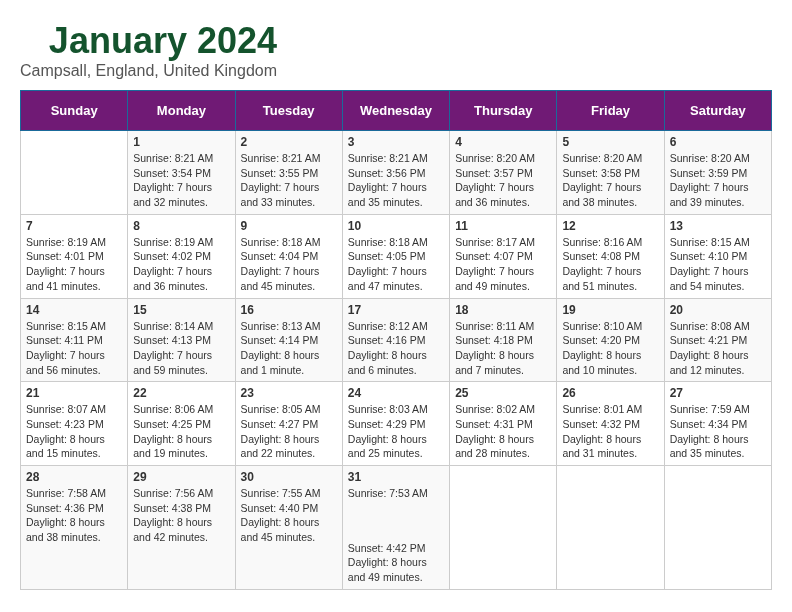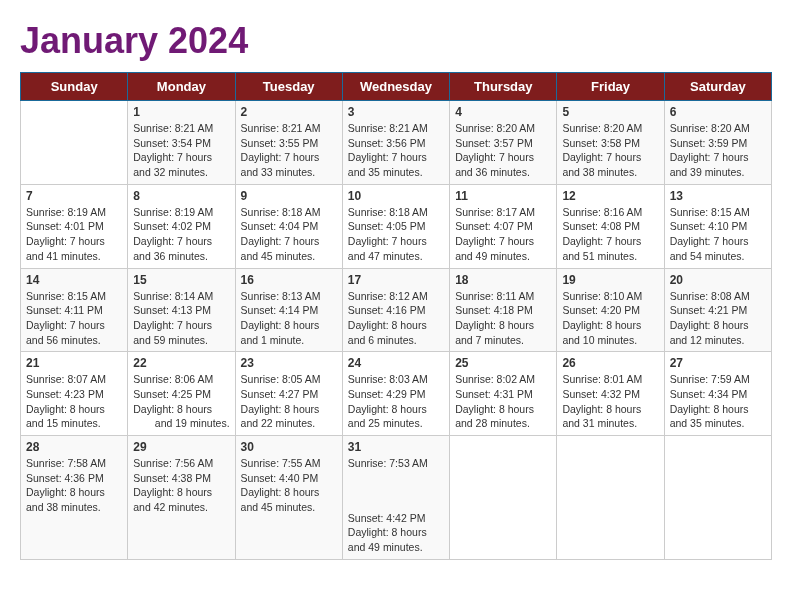--- a/index.html
+++ b/index.html
@@ -24,35 +24,35 @@
     .logo-icon {
       width: 28px;
       height: 28px;
     }
     .title-block {
       text-align: right;
     }
     .calendar-title {
       font-size: 36px;
       font-weight: bold;
-      color: #701a75;
+      color: #14532d;
     }
     .calendar-subtitle {
       font-size: 16px;
       color: #555;
     }
     .calendar-table {
       width: 100%;
       border-collapse: collapse;
       font-size: 11px;
     }
     .calendar-table thead tr th {
-      background-color: #7f1d1d;
+      background-color: #701a75;
       color: #fff;
-      padding: 6px 4px;
+      padding: 12px 4px;
       font-size: 13px;
       font-weight: bold;
       border: 1px solid #1a6a9a;
     }
     .calendar-table tbody tr td {
       border: 1px solid #ccc;
       vertical-align: top;
       padding: 4px 5px;
       height: 80px;
       width: calc(100% / 7);
@@ -76,20 +76,21 @@
     .empty-cell {
       background: #fff !important;
     }
   </style>
 </head>
 <body>
 
 <div class="header-section">
   <div class="title-block">
     <div class="calendar-title">January 2024</div>
+    <div class="calendar-subtitle">Campsall, England, United Kingdom</div>
   </div>
 </div>
 
 <table class="calendar-table">
   <thead>
     <tr>
     <th>Sunday</th>
         <th>Monday</th>
         <th>Tuesday</th>
         <th>Wednesday</th>
@@ -295,21 +296,21 @@
             <span style="display: block;">Daylight: 8 hours</span>
             <span style="display: block;">and 15 minutes.</span>
           </div>
         </td>
         <td>
           <span class="day-number">22</span>
           <div class="day-info">
             <span style="display: block;">Sunrise: 8:06 AM</span>
             <span style="display: block;">Sunset: 4:25 PM</span>
             <span style="display: block;">Daylight: 8 hours</span>
-            <span style="display: block; text-align: right;">and 19 minutes.</span>
+            <span style="display: block;">and 19 minutes.</span>
           </div>
         </td>
         <td>
           <span class="day-number">23</span>
           <div class="day-info">
             <span style="display: block;">Sunrise: 8:05 AM</span>
             <span style="display: block;">Sunset: 4:27 PM</span>
             <span style="display: block;">Daylight: 8 hours</span>
             <span style="display: block;">and 22 minutes.</span>
           </div>

